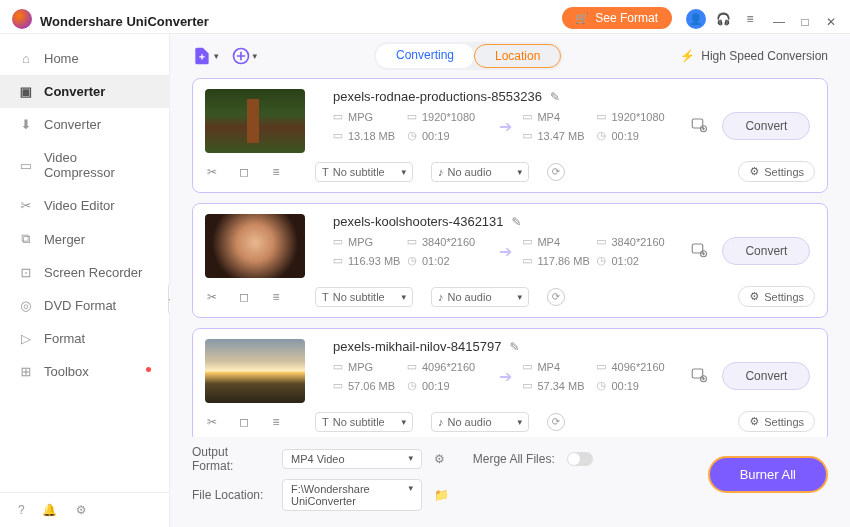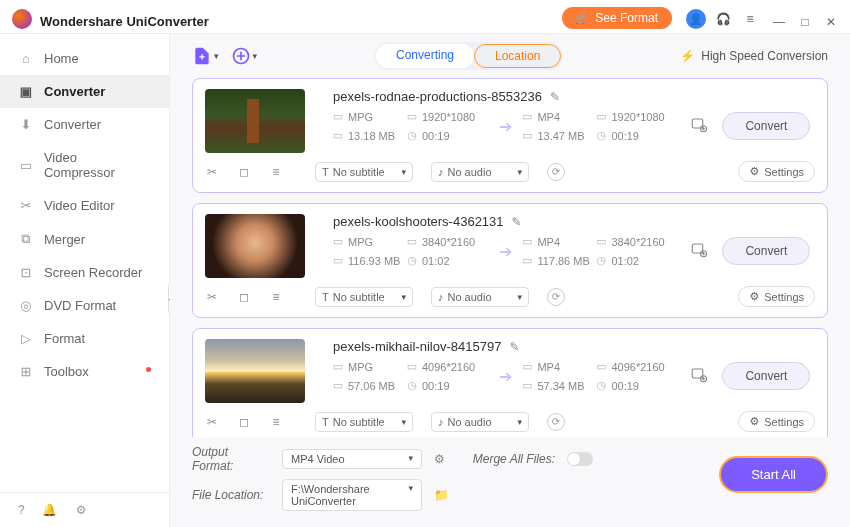--- a/index.html
+++ b/index.html
@@ -63,21 +63,21 @@
 
 .card-tools { display: flex; align-items: center; gap: 18px; margin-top: 8px; padding-top: 0; }
 .tool-ic { color: #888; cursor: pointer; width: 14px; text-align: center; font-size: 12px; }
 .sub-select { display: flex; align-items: center; gap: 4px; border: 1px solid #ddd; border-radius: 4px; padding: 3px 6px; font-size: 11px; color: #666; cursor: pointer; width: 98px; justify-content: space-between; }
 .sub-select .sel-left { display: flex; align-items: center; gap: 4px; }
 .info-btn { width: 18px; height: 18px; border: 1px solid #ccc; border-radius: 50%; display: flex; align-items: center; justify-content: center; color: #999; font-size: 10px; cursor: pointer; }
 .settings-btn { display: flex; align-items: center; gap: 5px; border: 1px solid #ddd; border-radius: 12px; padding: 3px 10px; font-size: 11px; color: #666; cursor: pointer; margin-left: auto; }
 
 .footer { padding: 8px 22px 10px; background: #f8f8fa; }
 .footer-row { display: flex; align-items: center; gap: 12px; margin-bottom: 6px; position: relative; }
-.f-label { color: #666; font-size: 12px; width: 78px; font-style: italic; }
+.f-label { color: #666; font-size: 12px; width: 78px; }
 .f-select { border: 1px solid #ddd; border-radius: 4px; padding: 3px 8px; font-size: 11px; color: #555; display: flex; justify-content: space-between; width: 140px; cursor: pointer; background: #fff; }
 .f-ic { color: #888; cursor: pointer; }
 .merge-toggle { width: 26px; height: 14px; background: #ddd; border-radius: 8px; position: relative; cursor: pointer; }
 .merge-toggle::after { content: ""; position: absolute; left: 1px; top: 1px; width: 12px; height: 12px; background: #fff; border-radius: 50%; }
 .start-all { position: absolute; right: 0; bottom: -20px; background: #7c5cff; color: #fff; border: 2px solid #ffaa44; border-radius: 20px; padding: 9px 30px; font-size: 13px; cursor: pointer; }
 </style>
 </head>
 <body>
 
 <div class="titlebar">
@@ -374,21 +374,21 @@
       <div class="footer-row">
         <span class="f-label">Output Format:</span>
         <div class="f-select">
           <span>MP4 Video</span>
           <span class="caret">▾</span>
         </div>
         <span class="f-ic">⚙</span>
         <span class="f-label" style="width:auto;margin-left:16px">Merge All Files:</span>
         <div class="merge-toggle"></div>
         <div class="start-all">
-          <span>Start All</span>
+          <span>Burner All</span>
         </div>
       </div>
       <div class="footer-row">
         <span class="f-label">File Location:</span>
         <div class="f-select">
           <span>F:\Wondershare UniConverter</span>
           <span class="caret">▾</span>
         </div>
         <span class="f-ic">📁</span>
       </div>

